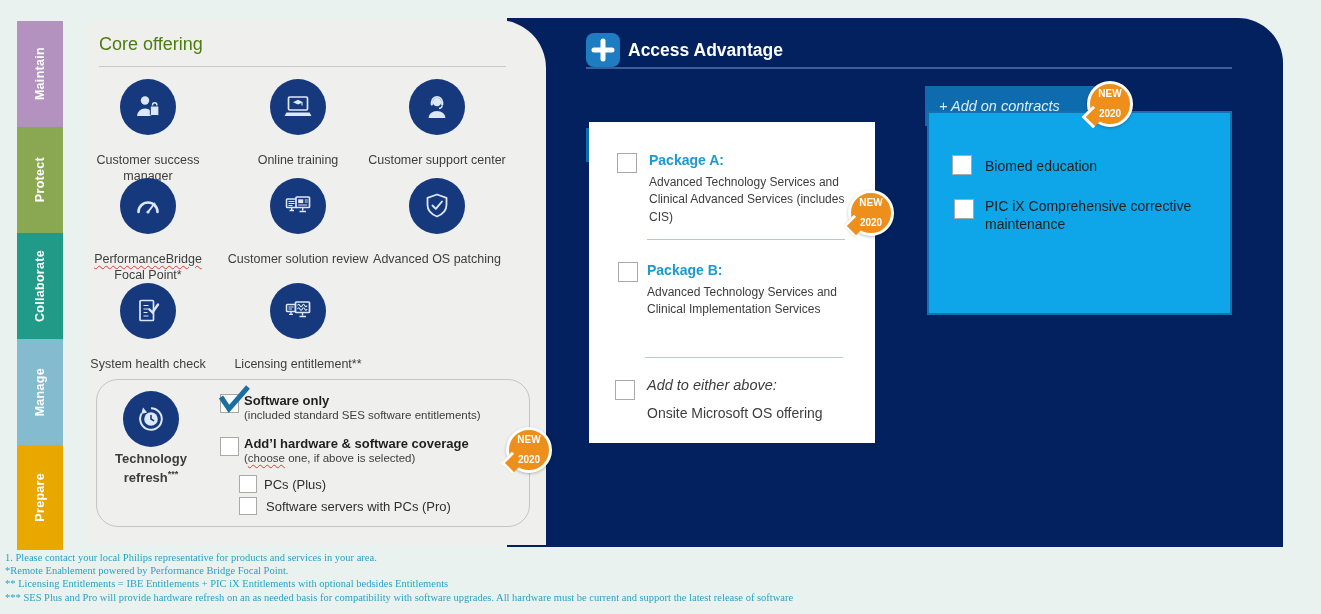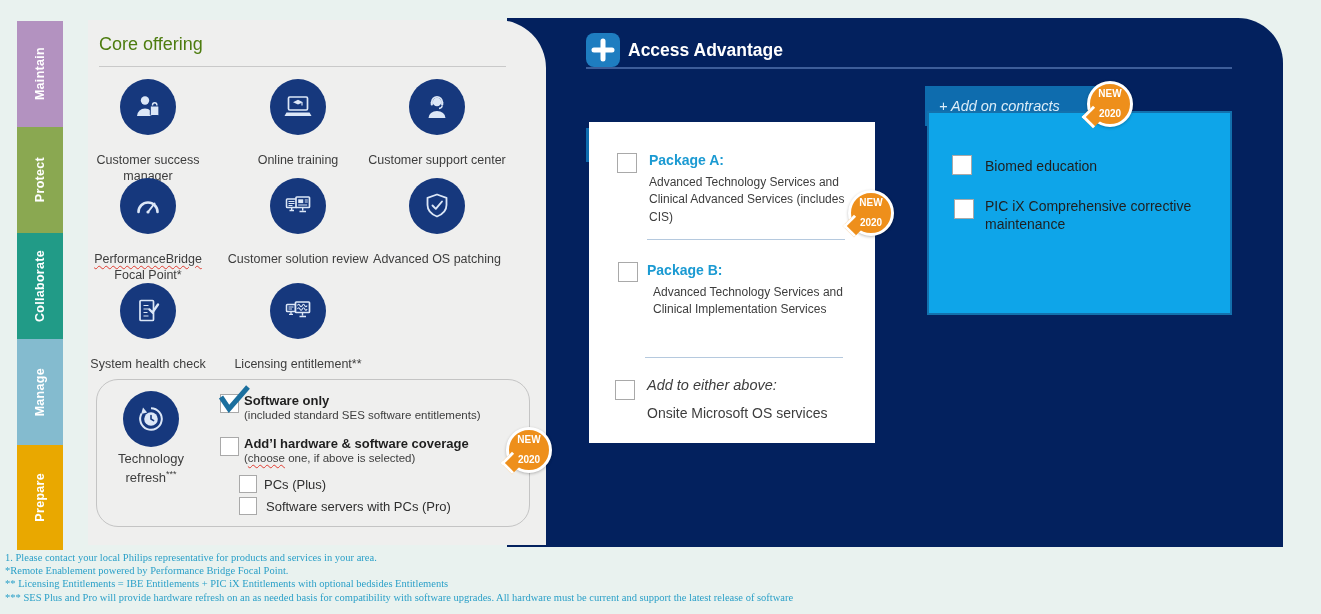--- a/index.html
+++ b/index.html
@@ -25,21 +25,21 @@
   .ic { width:56px; height:56px; border-radius:50%; background:#16387d;
     display:flex; align-items:center; justify-content:center; }
   .ic-label { margin-top:17px; font-size:12.5px; line-height:1.3; color:#3d3d3d; text-align:center; width:150px; }
   .wavy { text-decoration-line:underline; text-decoration-style:wavy; text-decoration-color:#e03c31;
     text-decoration-thickness:1px; text-underline-offset:2px; }
   
   #tech-box { position:absolute; left:8px; top:359px; width:434px; height:148px;
     border:1.5px solid #c4c4c4; border-radius:22px; }
   #tech-box .ic { position:absolute; left:26px; top:11px; }
   .tech-label { position:absolute; left:0; top:70px; width:108px; text-align:center;
-    font-size:13px; line-height:1.35; color:#3d3d3d; }
+    font-size:13px; line-height:1.35; color:#3d3d3d;font-weight:bold; }
   .cb { position:absolute; background:#fff; border:1.5px solid #a9a9a9; }
   .cb.s19 { width:19px; height:19px; }
   .cb.s18 { width:18px; height:18px; }
   .cb.s20 { width:20px; height:20px; }
   .opt-label { position:absolute; font-size:13px; font-weight:bold; color:#1f1f1f; white-space:nowrap; }
   .opt-sub { position:absolute; font-size:11.5px; color:#3d3d3d; white-space:nowrap; }
   .sub-opt-label { position:absolute; font-size:13px; color:#2f2f2f; white-space:nowrap; }
   .check-overlay { position:absolute; left:120px; top:3px; z-index:2; }
   
   .new-badge { position:absolute; width:46px; height:46px; border-radius:50%;
@@ -105,26 +105,26 @@
     </div>
 
     <div id="pro-card">
       <div class="cb s20" style="left:28px; top:31px"></div>
       <div class="pkg-name" style="left:60px; top:30px">Package A:</div>
       <div class="pkg-desc" style="left:60px; top:52px; width:205px">Advanced Technology Services and Clinical Advanced Services (includes CIS)</div>
       <div class="card-div" style="left:58px; top:117px; width:198px"></div>
 
       <div class="cb s20" style="left:29px; top:140px"></div>
       <div class="pkg-name" style="left:58px; top:140px">Package B:</div>
-      <div class="pkg-desc" style="left:64px; top:162px; width:222px">Advanced Technology Services and Clinical Implementation Services</div>
+      <div class="pkg-desc" style="left:58px; top:162px; width:222px">Advanced Technology Services and Clinical Implementation Services</div>
       <div class="card-div" style="left:56px; top:235px; width:198px"></div>
 
       <div class="cb s20" style="left:26px; top:258px"></div>
       <div class="either-name" style="left:58px; top:255px">Add to either above:</div>
-      <div class="pkg-desc" style="left:58px; top:281px; width:230px; font-size:14px">Onsite Microsoft OS services</div>
+      <div class="pkg-desc" style="left:58px; top:281px; width:230px; font-size:14px">Onsite Microsoft OS offering</div>
     </div>
 
     <div class="tab" id="addon-tab">
       <span>+ Add on contracts</span>
     </div>
 
     <div id="addon-card">
       <div class="cb s20" style="left:23px; top:42px"></div>
       <div class="addon-item-label" style="left:56px; top:44px; width:230px">Biomed education</div>
       <div class="cb s20" style="left:25px; top:86px"></div>

